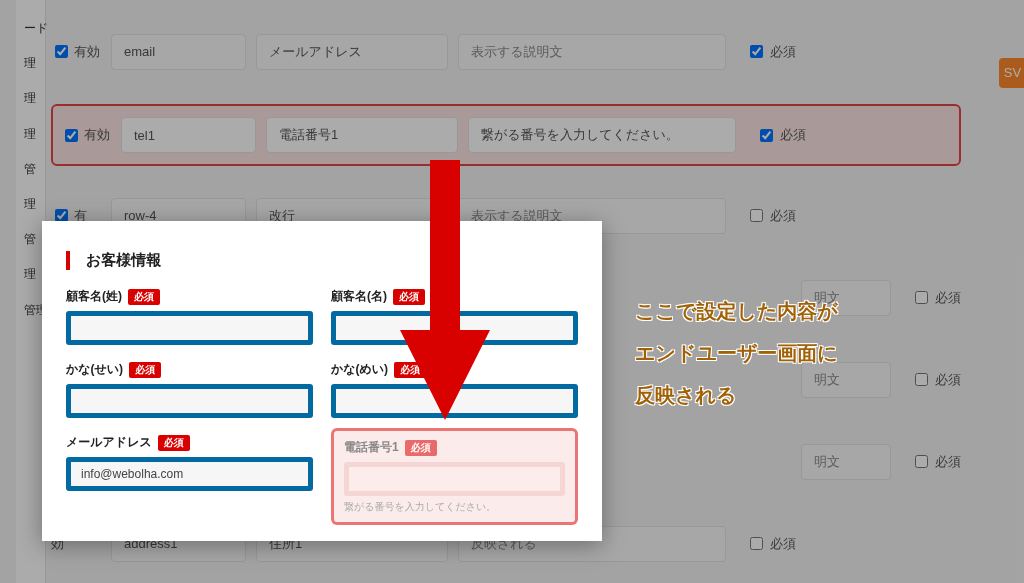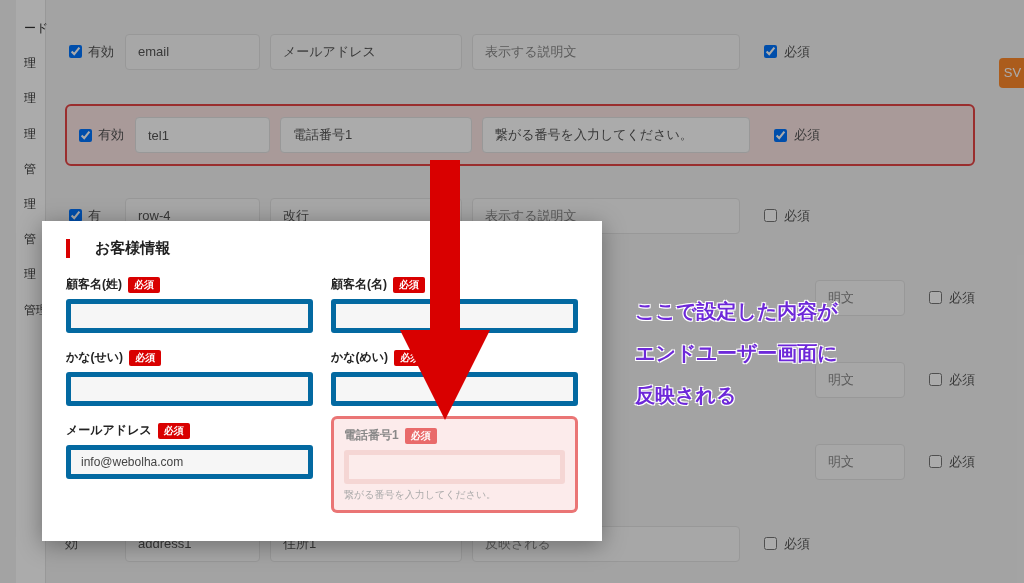--- a/index.html
+++ b/index.html
@@ -3,56 +3,56 @@
 <meta charset="utf-8">
 <style>
   html,body{margin:0;padding:0;width:1024px;height:583px;font-family:"Helvetica Neue",Arial,"Hiragino Kaku Gothic ProN","Yu Gothic",Meiryo,sans-serif;overflow:hidden;background:#fff}
   *{box-sizing:border-box}
 
   
   .bg-layer{position:absolute;left:0;top:0;width:1024px;height:583px;background:#f4f4f4}
   .bg-sidebar{position:absolute;left:16px;top:0;width:30px;height:583px;background:#fff;border-right:1px solid #e3e3e3;font-size:12px;color:#333}
   .bg-sidebar span{display:block;writing-mode:horizontal-tb;line-height:1.1;padding:22px 4px 0 8px;white-space:nowrap}
   .bg-csv{position:absolute;right:0;top:58px;width:25px;height:30px;background:#ff8a2b;color:#fff;font-size:13px;line-height:30px;text-align:center;padding-left:2px;border-radius:4px 0 0 4px}
-  .bg-content{position:absolute;left:43px;top:0;width:955px;height:543px}
+  .bg-content{position:absolute;left:29px;top:0;width:955px;height:543px}
 
   .cfg-row{position:absolute;left:22px;width:910px;height:55px;display:flex;align-items:center;gap:10px;font-size:13px;color:#555}
   .cfg-row .ck{width:50px;display:flex;align-items:center;gap:3px}
   .cfg-row input[type=checkbox]{width:13px;height:13px}
   .cfg-row .fld{height:36px;background:#f9f9f9;border:1px solid #e3e3e3;border-radius:4px;padding:0 12px;font-size:13px;color:#888;display:flex;align-items:center}
   .cfg-row .fld.v{color:#555}
   .cfg-row .fld.c1{width:135px}
   .cfg-row .fld.c2{width:192px}
   .cfg-row .fld.c3{width:268px}
   .cfg-row .req{width:60px;display:flex;align-items:center;gap:4px;justify-content:flex-end}
   .cfg-row.hilite{background:#fde6e5;border:2px solid #e64545;border-radius:6px;height:62px;padding:0 8px}
   .cfg-row.hilite .fld{background:#fff}
 
   
   .dim{position:absolute;inset:0;background:rgba(0,0,0,.33);pointer-events:none}
 
   
   .panel{position:absolute;left:42px;top:221px;width:560px;height:320px;background:#fff;box-shadow:0 4px 22px rgba(0,0,0,.35);padding:18px 24px 0}
-  .panel h3{margin:0 0 18px 0;font-size:15px;font-weight:700;color:#222;border-left:4px solid #D90000;padding-left:25px}
+  .panel h3{margin:12px 0 18px 0;font-size:15px;font-weight:700;color:#222;border-left:4px solid #D90000;padding-left:16px}
   .panel .pair{display:flex;gap:18px;margin-bottom:16px}
   .panel .col{flex:1}
   .panel label{display:block;font-size:12px;font-weight:700;color:#222;margin-bottom:6px}
   .badge{display:inline-block;background:#D90000;color:#fff;font-size:10px;font-weight:700;padding:1px 6px;border-radius:2px;margin-left:6px;vertical-align:middle}
   .panel .inp{width:100%;height:34px;background:#f6f6f6;border:5px solid #0369a1;border-radius:3px;font-size:12px;padding:7px 10px;color:#444}
   .panel .help{font-size:10px;color:#aaa;margin-top:4px}
   .panel .hi-field{border:3px solid rgba(217,0,0,.5);background:rgba(217,0,0,.08);border-radius:6px;padding:8px 10px;margin-top:-6px}
   .panel .hi-field label{color:#888}
   .panel .hi-field .badge{background:rgba(217,0,0,.55)}
   .panel .hi-field .inp{background:#fceceb;border-color:#f5d6d4}
 
   
   .arrow{position:absolute;left:400px;top:160px;width:90px;height:270px;pointer-events:none}
 
   
-  .anno{position:absolute;left:635px;top:290px;font-size:20px;font-weight:800;line-height:2.1;color:#6d28d9;text-shadow:-1px -1px 0 #fff,1px -1px 0 #fff,-1px 1px 0 #fff,1px 1px 0 #fff;pointer-events:none;white-space:nowrap}
+  .anno{position:absolute;left:635px;top:290px;font-size:20px;font-weight:800;line-height:2.1;color:#a16207;text-shadow:-1px -1px 0 #fff,1px -1px 0 #fff,-1px 1px 0 #fff,1px 1px 0 #fff;pointer-events:none;white-space:nowrap}
 </style>
 </head>
 <body>
 
 <div class="bg-layer">
   <div class="bg-sidebar">
     <span>ード</span>
     <span>理</span>
     <span>理</span>
     <span>理</span>

